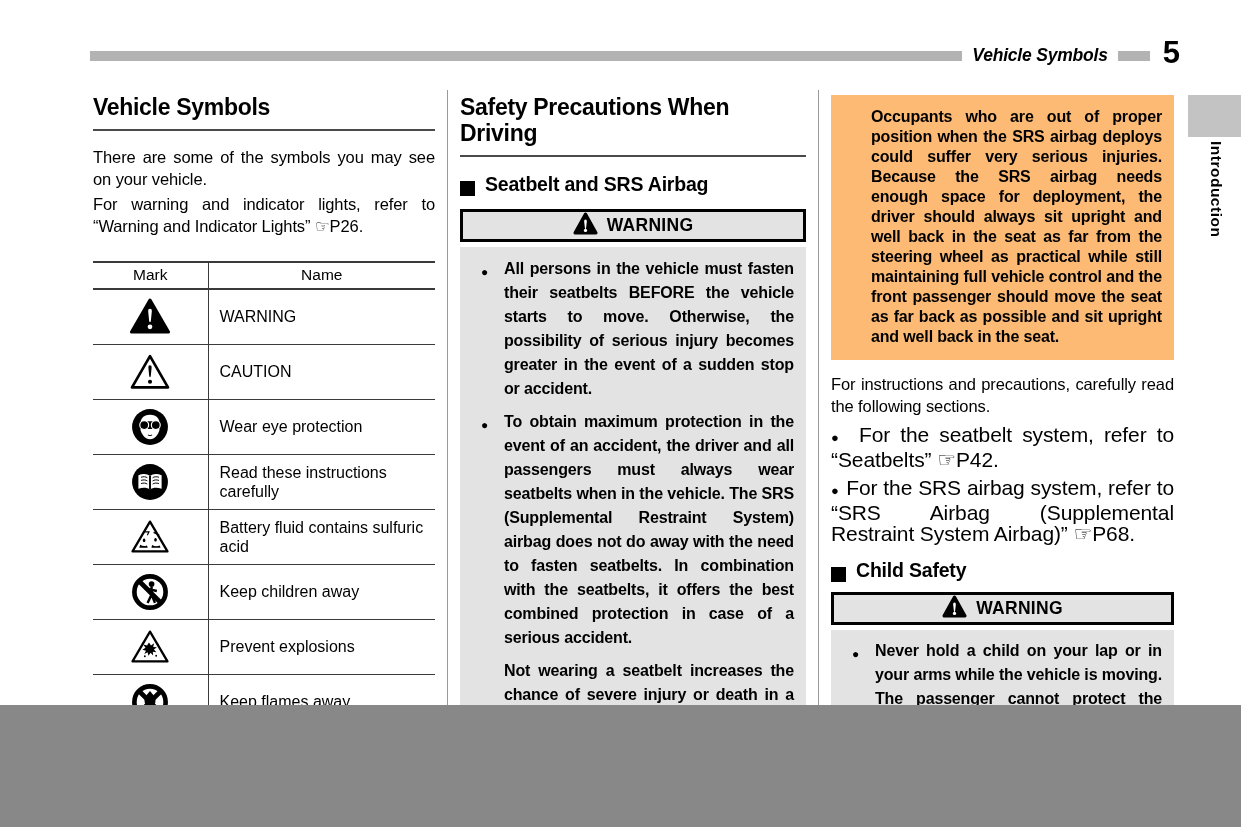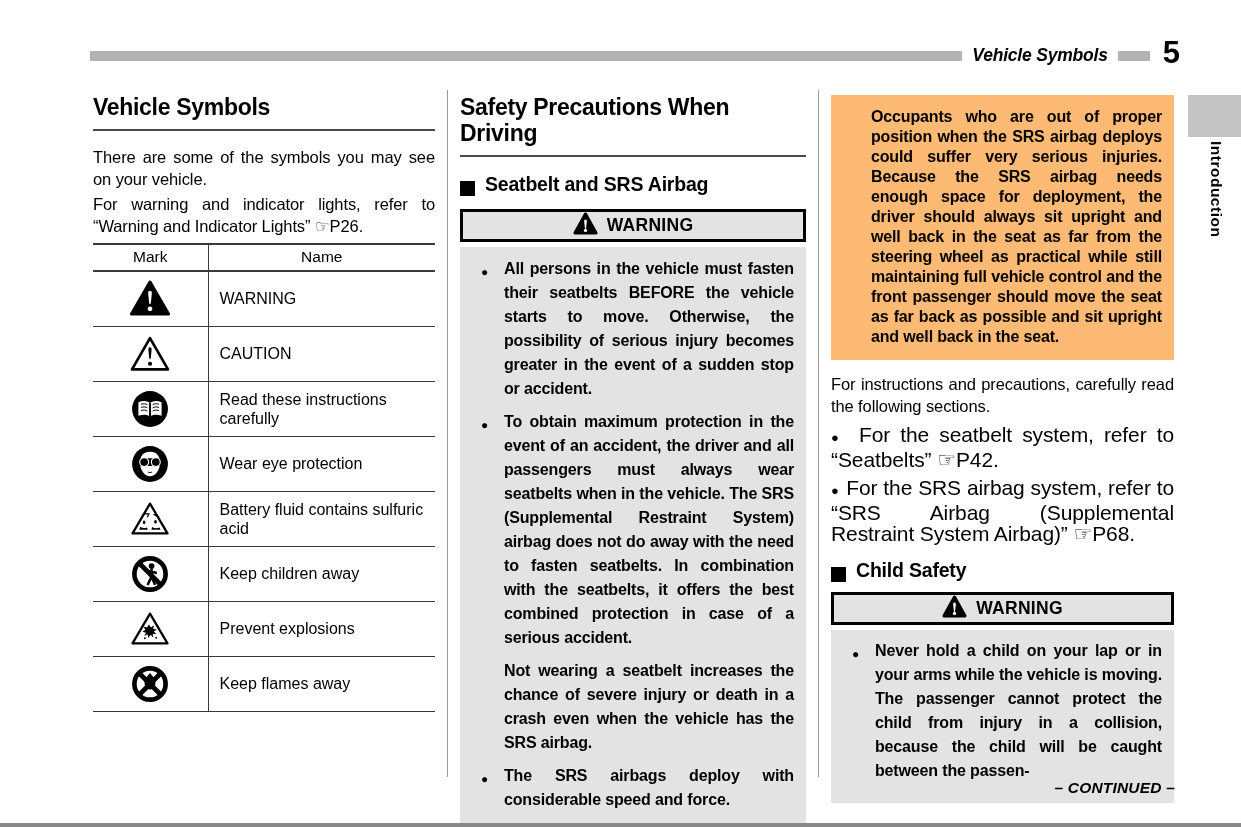--- a/index.html
+++ b/index.html
@@ -1,19 +1,19 @@
 <!DOCTYPE html>
 <html><head>
 <meta charset="utf-8">
 <style>
   * { box-sizing: border-box; margin: 0; padding: 0; }
   html,body { background:#888; }
   .page {
     position: relative;
-    width: 1241px; height: 823px;
+    width: 1241px; height: 705px;
     background: #fff;
     overflow: hidden;
     font-family: "Liberation Sans", "DejaVu Sans", sans-serif;
     color: #000;
     margin: 0 auto;
   }
 
   
   .header { position:absolute; left:90px; top:40px; width:1090px; display:flex; align-items:flex-end; }
   .header-bar-left { flex:1; height:10px; background:#b3b3b3; margin-bottom:4px; }
@@ -34,21 +34,21 @@
 
   h1.sec-title {
     font-size:23px; font-weight:bold; line-height:26px;
     margin-top:6px; padding-bottom:9px; border-bottom:2px solid #4a4a4a;
     letter-spacing:-0.3px;
   }
   p.body-text { font-size:16.5px; line-height:21.5px; text-align:justify; letter-spacing:-0.1px; }
   .mt16 { margin-top:16px; } .mt4 { margin-top:4px; }
 
   
-  .sym-table { width:100%; border-collapse:collapse; margin-top:6px; }
+  .sym-table { width:100%; border-collapse:collapse; margin-top:24px; }
   .sym-table th {
     font-size:15.5px; font-weight:normal; text-align:center;
     border-top:2px solid #3a3a3a; border-bottom:2px solid #3a3a3a; padding:3px 0 4px;
   }
   .sym-table th.mark-h { width:115px; border-right:1.5px solid #3a3a3a; }
   .sym-table td { border-bottom:1px solid #3a3a3a; }
   .mark-cell { width:115px; border-right:1.5px solid #3a3a3a; text-align:center; vertical-align:middle; height:55px; }
   .mark-cell svg { vertical-align:middle; }
   .name-cell { padding:6px 6px 6px 11px; font-size:16px; line-height:19px; vertical-align:middle; }
 
@@ -139,42 +139,42 @@
                   </svg>
               </span>
             </td>
             <td class="name-cell">CAUTION</td>
           </tr>
           <tr>
             <td class="mark-cell">
               <span>
                 <svg width="38" height="38" viewBox="0 0 36 36">
                     <circle cx="18" cy="18" r="17" fill="#000"></circle>
-                    <path d="M7 11.5 C11 9.8 15.5 10 18 12.3 C20.5 10 25 9.8 29 11.5 V24.5 C25 23 20.5 23.2 18 25.2 C15.5 23.2 11 23 7 24.5 Z" fill="#fff"></path>
-                    <path d="M18 12.3 V25.2" stroke="#000" stroke-width="1.8"></path>
-                    <path d="M9.5 13.5 c2.5 -0.8 4.5 -0.6 6 0.5 M9.5 16.5 c2.5 -0.8 4.5 -0.6 6 0.5 M9.5 19.5 c2.5 -0.8 4.5 -0.6 6 0.5 M26.5 13.5 c-2.5 -0.8 -4.5 -0.6 -6 0.5 M26.5 16.5 c-2.5 -0.8 -4.5 -0.6 -6 0.5 M26.5 19.5 c-2.5 -0.8 -4.5 -0.6 -6 0.5" stroke="#000" stroke-width="0.9" fill="none"></path>
-                  </svg>
-              </span>
-            </td>
-            <td class="name-cell">Read these instructions carefully</td>
-          </tr>
-          <tr>
-            <td class="mark-cell">
-              <span>
-                <svg width="38" height="38" viewBox="0 0 36 36">
-                    <circle cx="18" cy="18" r="17" fill="#000"></circle>
                     <path d="M18 6.5 c6.5 0 9.5 4.5 9.5 10 c0 7.5 -4.5 13 -9.5 13 s-9.5 -5.5 -9.5 -13 c0 -5.5 3 -10 9.5 -10 z" fill="#fff"></path>
                     <rect x="5.5" y="12.5" width="25" height="7.5" rx="3.7" fill="#000"></rect>
                     <circle cx="12.5" cy="16.2" r="4.2" fill="#000" stroke="#fff" stroke-width="1.1"></circle>
                     <circle cx="23.5" cy="16.2" r="4.2" fill="#000" stroke="#fff" stroke-width="1.1"></circle>
                     <path d="M16 25.5 q2 1.2 4 0" stroke="#000" stroke-width="1" fill="none"></path>
                   </svg>
               </span>
             </td>
             <td class="name-cell">Wear eye protection</td>
+          </tr>
+          <tr>
+            <td class="mark-cell">
+              <span>
+                <svg width="38" height="38" viewBox="0 0 36 36">
+                    <circle cx="18" cy="18" r="17" fill="#000"></circle>
+                    <path d="M7 11.5 C11 9.8 15.5 10 18 12.3 C20.5 10 25 9.8 29 11.5 V24.5 C25 23 20.5 23.2 18 25.2 C15.5 23.2 11 23 7 24.5 Z" fill="#fff"></path>
+                    <path d="M18 12.3 V25.2" stroke="#000" stroke-width="1.8"></path>
+                    <path d="M9.5 13.5 c2.5 -0.8 4.5 -0.6 6 0.5 M9.5 16.5 c2.5 -0.8 4.5 -0.6 6 0.5 M9.5 19.5 c2.5 -0.8 4.5 -0.6 6 0.5 M26.5 13.5 c-2.5 -0.8 -4.5 -0.6 -6 0.5 M26.5 16.5 c-2.5 -0.8 -4.5 -0.6 -6 0.5 M26.5 19.5 c-2.5 -0.8 -4.5 -0.6 -6 0.5" stroke="#000" stroke-width="0.9" fill="none"></path>
+                  </svg>
+              </span>
+            </td>
+            <td class="name-cell">Read these instructions carefully</td>
           </tr>
           <tr>
             <td class="mark-cell">
               <span>
                 <svg width="42" height="37" viewBox="0 0 40 36">
                     <path d="M20 3.5 L37 32.5 H3 Z" fill="none" stroke="#000" stroke-width="2.2" stroke-linejoin="round"></path>
                     <path d="M14 13.5 h5 l-1.6 3.2" stroke="#000" stroke-width="1.1" fill="none"></path>
                     <path d="M14.2 20 a1.3 1.7 0 1 0 0.1 0 z" fill="#000"></path>
                     <path d="M10.5 26 q3 2.2 6.5 0.8 l0.8 2.2 h-8.2 z" fill="#000"></path>
                     <path d="M23.5 14 l5.5 2.8" stroke="#000" stroke-width="1.3" fill="none"></path>

